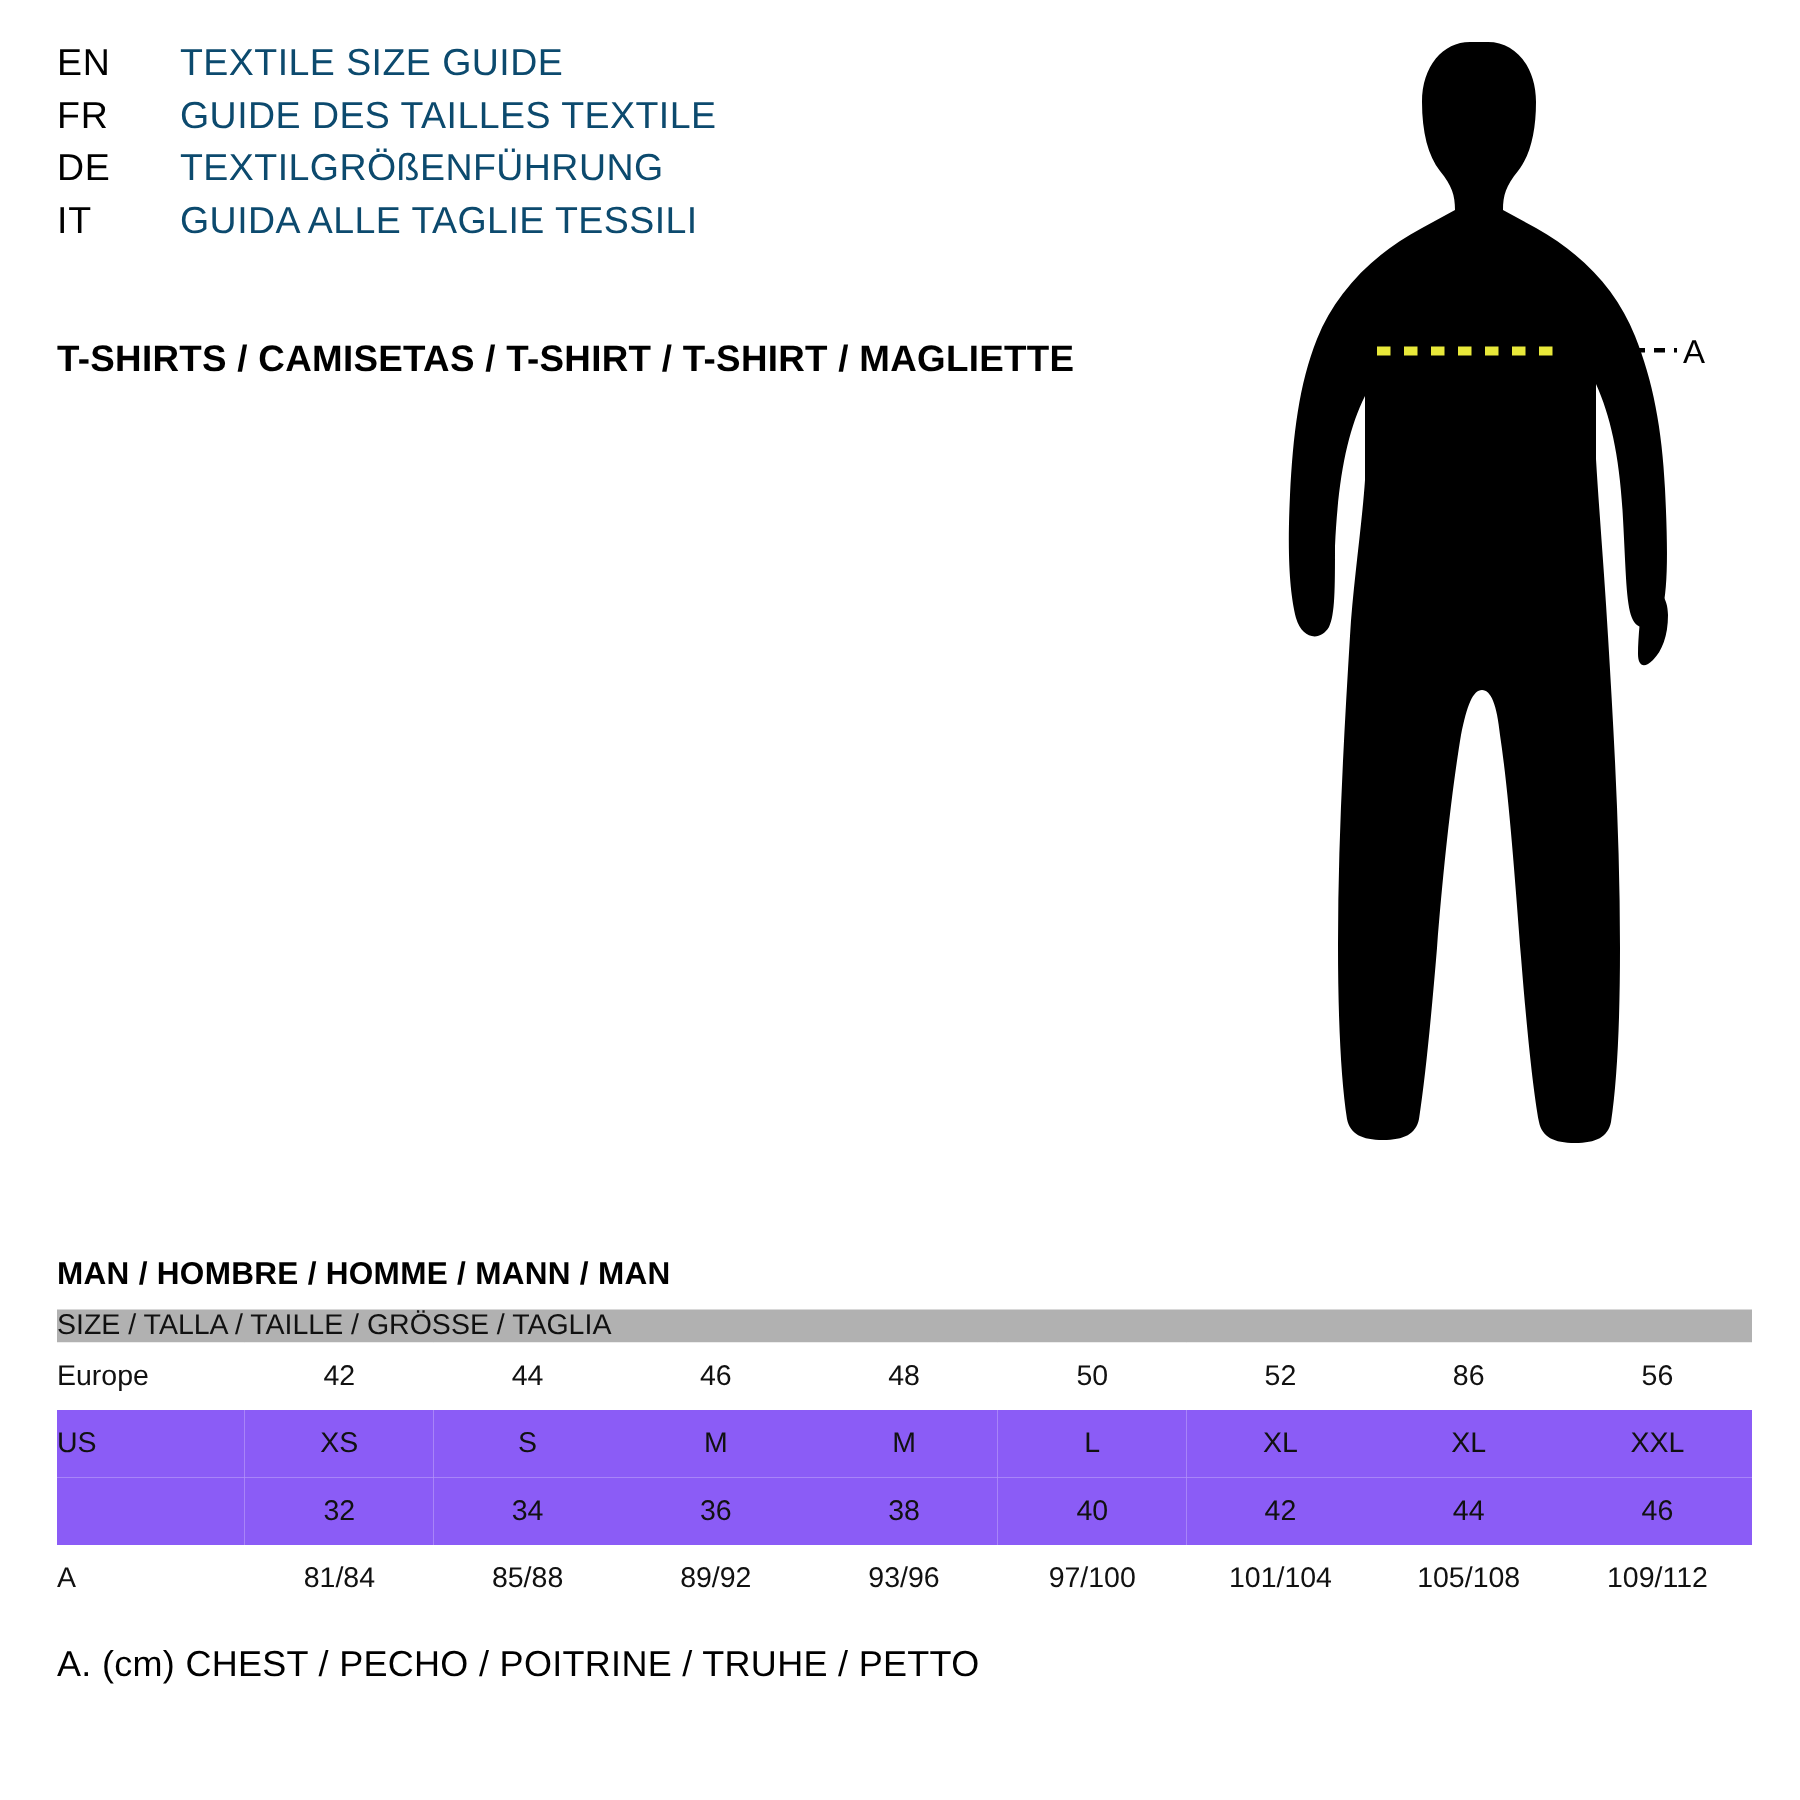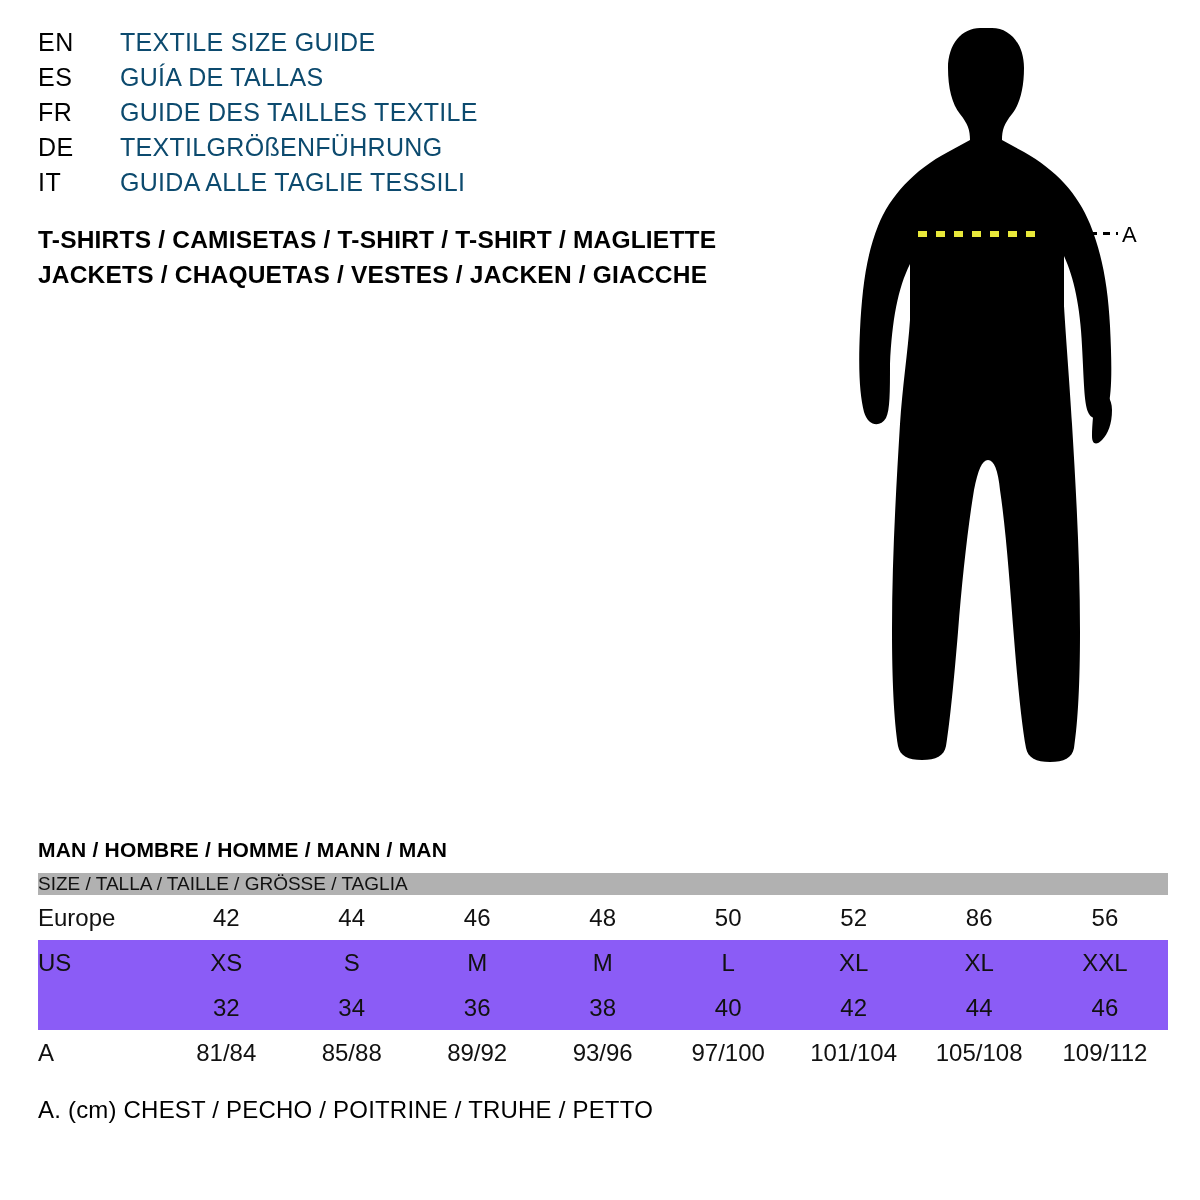--- a/index.html
+++ b/index.html
@@ -100,21 +100,21 @@
     letter-spacing: 0.2px;
     margin-bottom: 11px;
     white-space: nowrap;
   }
   table.size-table {
     border-collapse: collapse;
     width: 1130px;
     table-layout: fixed;
   }
   table.size-table td {
-    font-size: 24px;
+    font-size: 19px;
     color: #111;
     padding: 0;
     height: 45px;
     vertical-align: middle;
   }
   td.label-cell {
     text-align: left;
     padding-left: 7px;
     width: 168px;
   }
@@ -145,40 +145,35 @@
 <body>
 
 <div class="page">
 
   <div class="lang-block">
     <div class="lang-row">
       <span class="lang-code">EN</span>
       <span class="lang-text">TEXTILE SIZE GUIDE</span>
     </div>
     <div class="lang-row">
-      <span class="lang-code">ES</span>
-      <span class="lang-text">GUÍA DE TALLAS</span>
-    </div>
-    <div class="lang-row">
       <span class="lang-code">FR</span>
       <span class="lang-text">GUIDE DES TAILLES TEXTILE</span>
     </div>
     <div class="lang-row">
       <span class="lang-code">DE</span>
       <span class="lang-text">TEXTILGRÖßENFÜHRUNG</span>
     </div>
     <div class="lang-row">
       <span class="lang-code">IT</span>
       <span class="lang-text">GUIDA ALLE TAGLIE TESSILI</span>
     </div>
   </div>
 
   <div class="category-block">
     <div class="category-line">T-SHIRTS / CAMISETAS / T-SHIRT / T-SHIRT / MAGLIETTE</div>
-    <div class="category-line">JACKETS / CHAQUETAS / VESTES / JACKEN / GIACCHE</div>
   </div>
 
   <div class="figure-wrap">
     <svg width="360" height="770" viewBox="0 0 360 770">
       <path fill="#000000" d="
         M150,8
         C132,8 118,24 118,48
         C118,68 122,84 130,94
         C138,104 140,110 140,120
         L118,132

